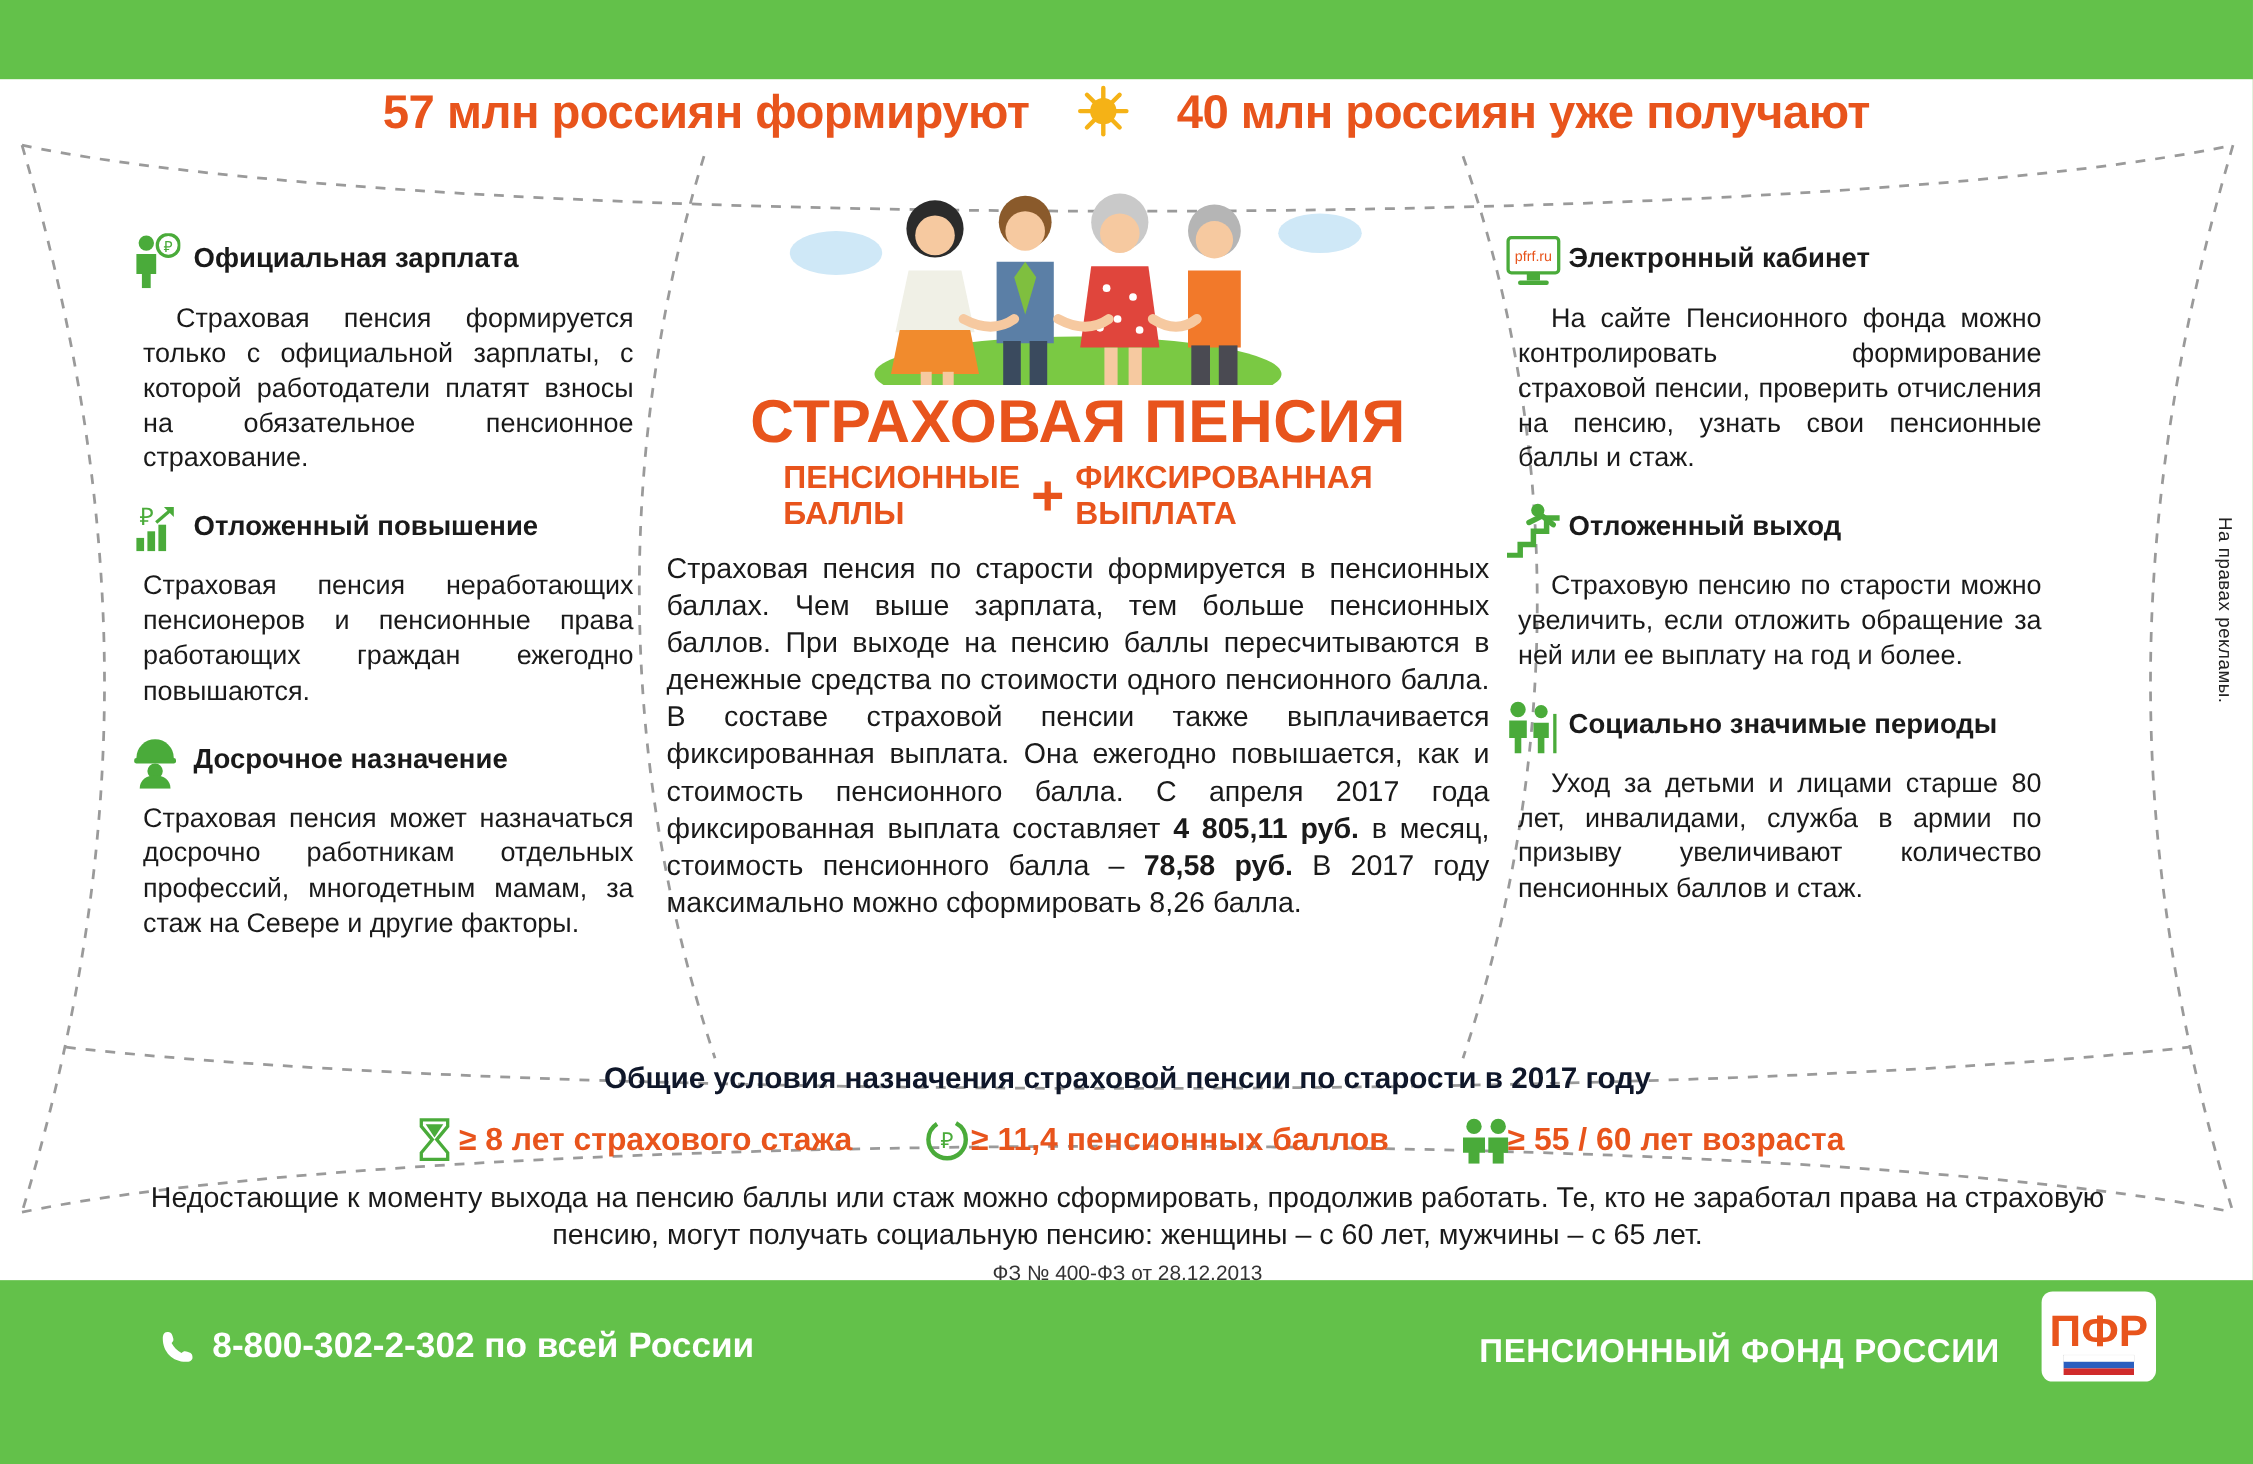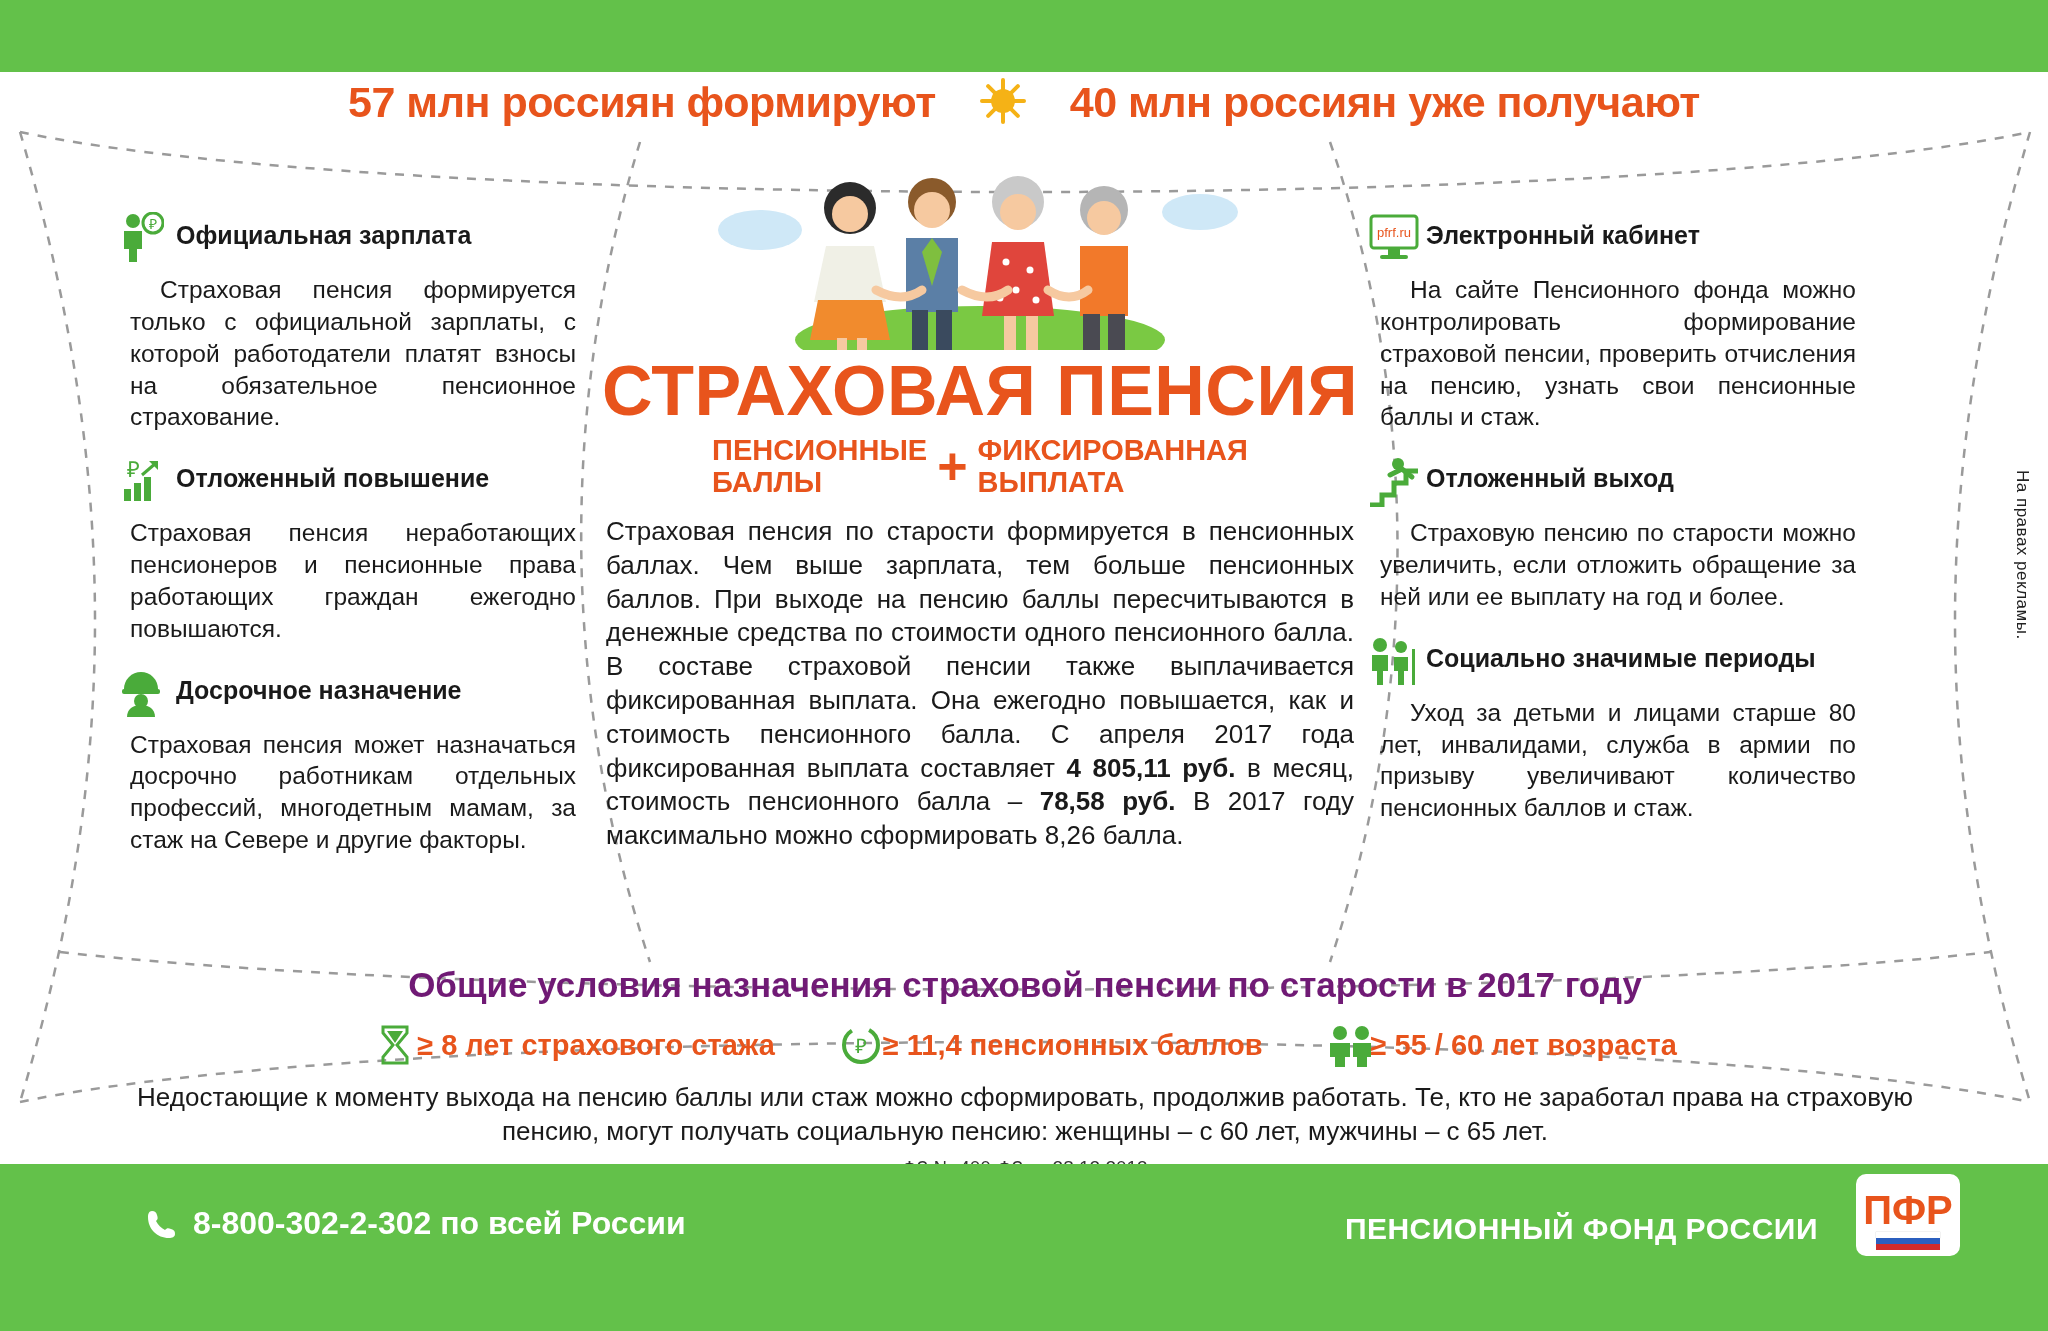--- a/index.html
+++ b/index.html
@@ -75,41 +75,41 @@
   .btext{margin:12px;text-indent:30px;}
   .btext.noind{text-indent:0;}
 
   
   .center{
     position:absolute;left:600px;top:150px;width:760px;
     text-align:center;
   }
   .family{height:200px;position:relative;margin:0 auto;width:560px;}
   .title-main{
-    color:#e8541c;font-weight:bold;font-size:70px;letter-spacing:0.5px;
+    color:#e8541c;font-weight:bold;font-size:55px;letter-spacing:0.5px;
     margin-top:6px;line-height:1;
   }
   .title-sub{
     display:flex;align-items:center;justify-content:center;gap:10px;margin-top:8px;
   }
   .ts-part{
     color:#e8541c;font-weight:bold;font-size:29px;line-height:1.12;text-align:left;
   }
   .ts-plus{color:#e8541c;font-weight:bold;font-size:52px;line-height:0.9;}
   .center-body{
     font-size:26px;line-height:1.30;color:#1a1a1a;margin-top:16px;text-align:justify;
     padding:0 6px;
   }
   b.num{font-weight:bold;}
 
   
   .conditions{
     position:absolute;left:90px;top:965px;width:1870px;text-align:center;
   }
-  .cond-title{font-weight:bold;font-size:35px;color:#701a75;}
+  .cond-title{font-weight:bold;font-size:27px;color:#0f172a;}
   .cond-row{
     display:flex;justify-content:center;align-items:center;gap:64px;margin-top:18px;
   }
   .cond-item{display:flex;align-items:center;gap:0;}
   .cond-label{color:#e8541c;font-weight:bold;font-size:29px;white-space:nowrap;}
   .cond-ico{width:44px;height:44px;position:relative;flex:0 0 auto;}
   .cond-note{
     font-size:26px;line-height:1.3;color:#1a1a1a;margin-top:14px;text-align:center;
   }
   .law{font-size:19px;color:#333;margin-top:8px;}

